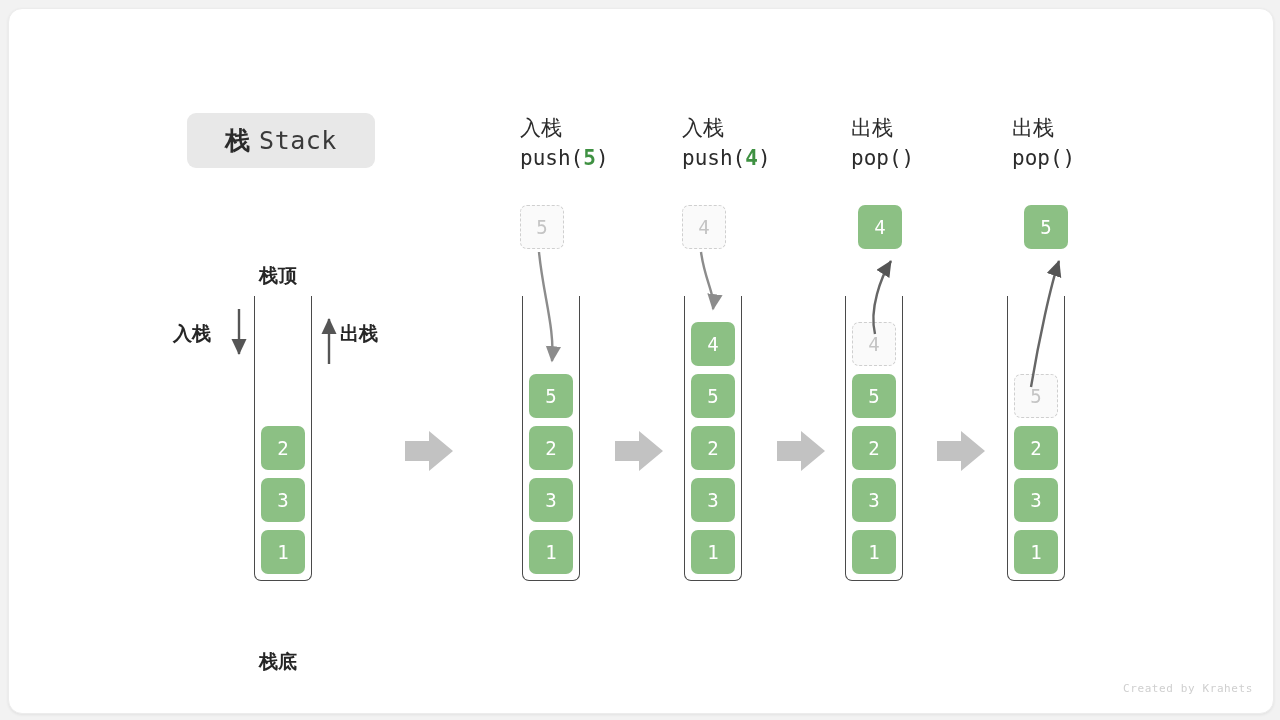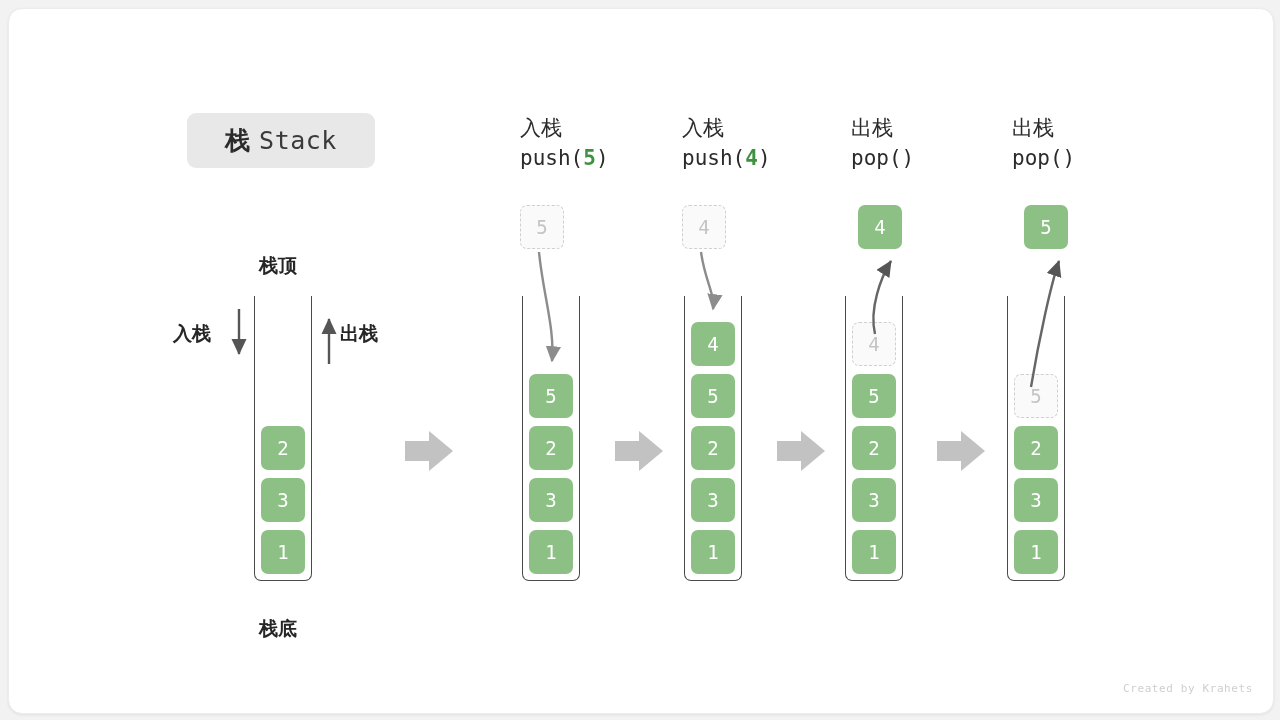--- a/index.html
+++ b/index.html
@@ -42,22 +42,22 @@
     font-size:25px;color:#3a3a3a;letter-spacing:.5px;
   }
 
   
   .lbl{
     position:absolute;
     font-family:"Liberation Sans","DejaVu Sans",sans-serif;
     font-weight:bold;font-size:19px;color:#262626;
     white-space:nowrap;
   }
-  .lbl-top{left:250px;top:244px;}
-  .lbl-bottom{left:250px;top:607px;}
+  .lbl-top{left:250px;top:254px;}
+  .lbl-bottom{left:250px;top:640px;}
   .lbl-push{left:164px;top:312px;}
   .lbl-pop{left:331px;top:312px;}
 
   
   .col-head{
     position:absolute;
     font-size:21px;color:#2b2b2b;
     line-height:1.45;
     white-space:nowrap;
   }

